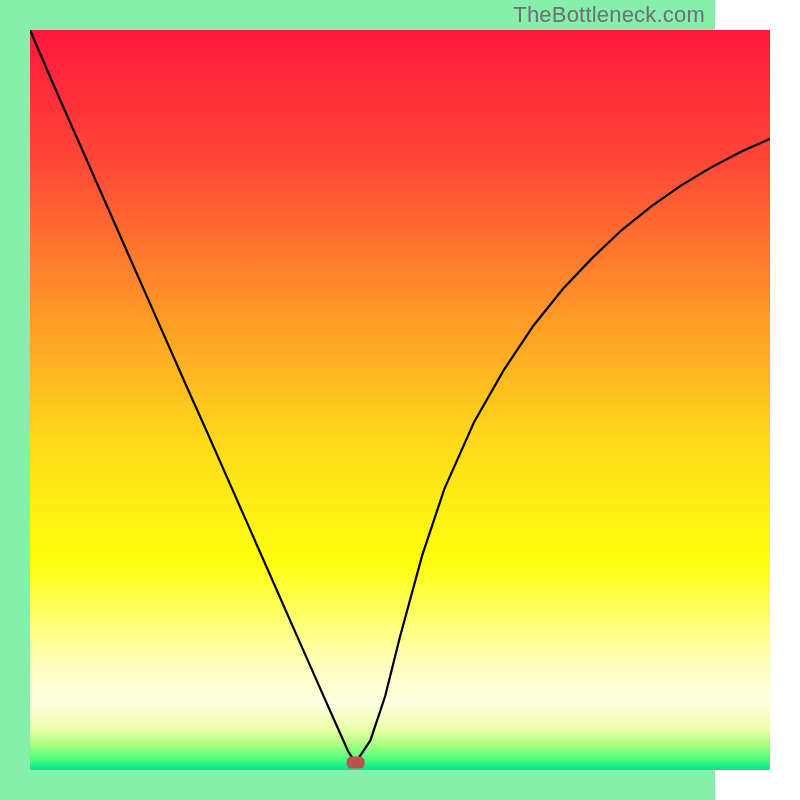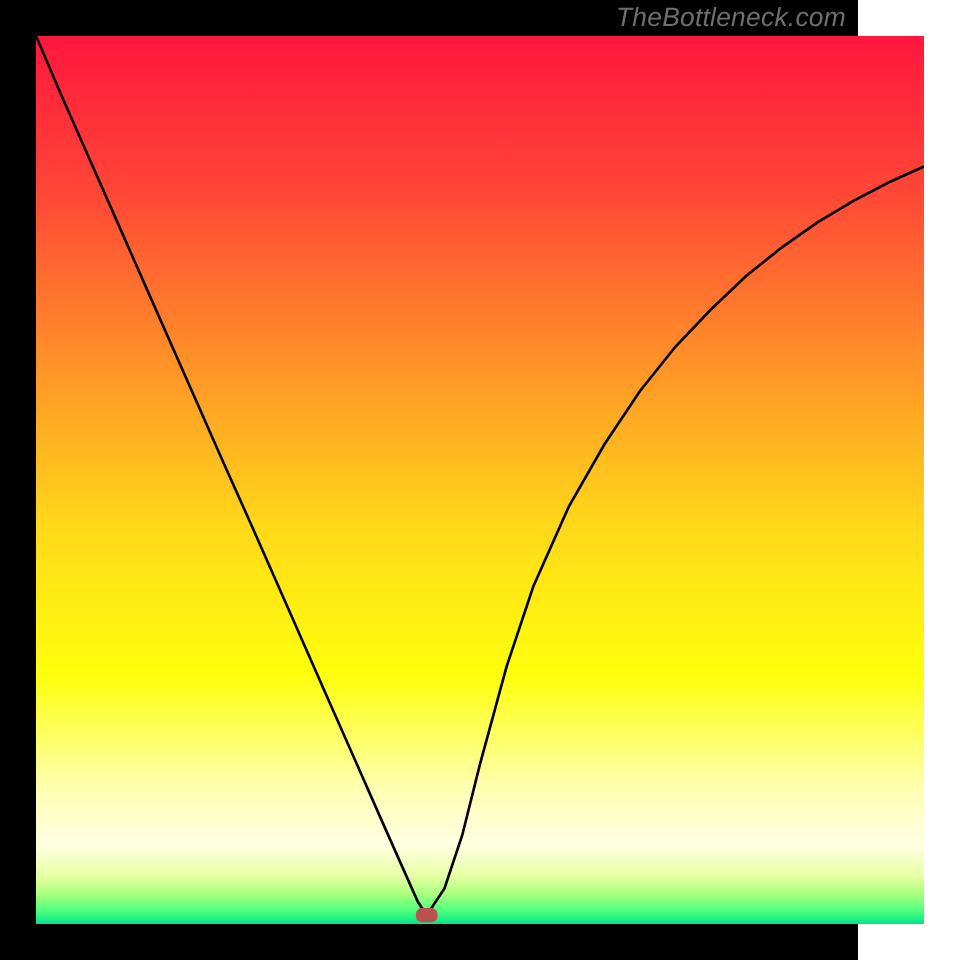--- a/index.html
+++ b/index.html
@@ -8,23 +8,22 @@
     width: 800px;
     height: 800px;
     background: #ffffff;
     font-family: Arial, Helvetica, sans-serif;
     overflow: hidden;
   }
   .frame {
     position: relative;
     width: 715px;
     height: 800px;
-    background: #000000;
+    background: #86efac;
     box-sizing: border-box;
-    font-style: italic;
   }
   .watermark {
     position: absolute;
     top: 2px;
     right: 10px;
     color: #6f6f6f;
     font-size: 22px;
     font-weight: 400;
     letter-spacing: 0.2px;
     z-index: 5;

